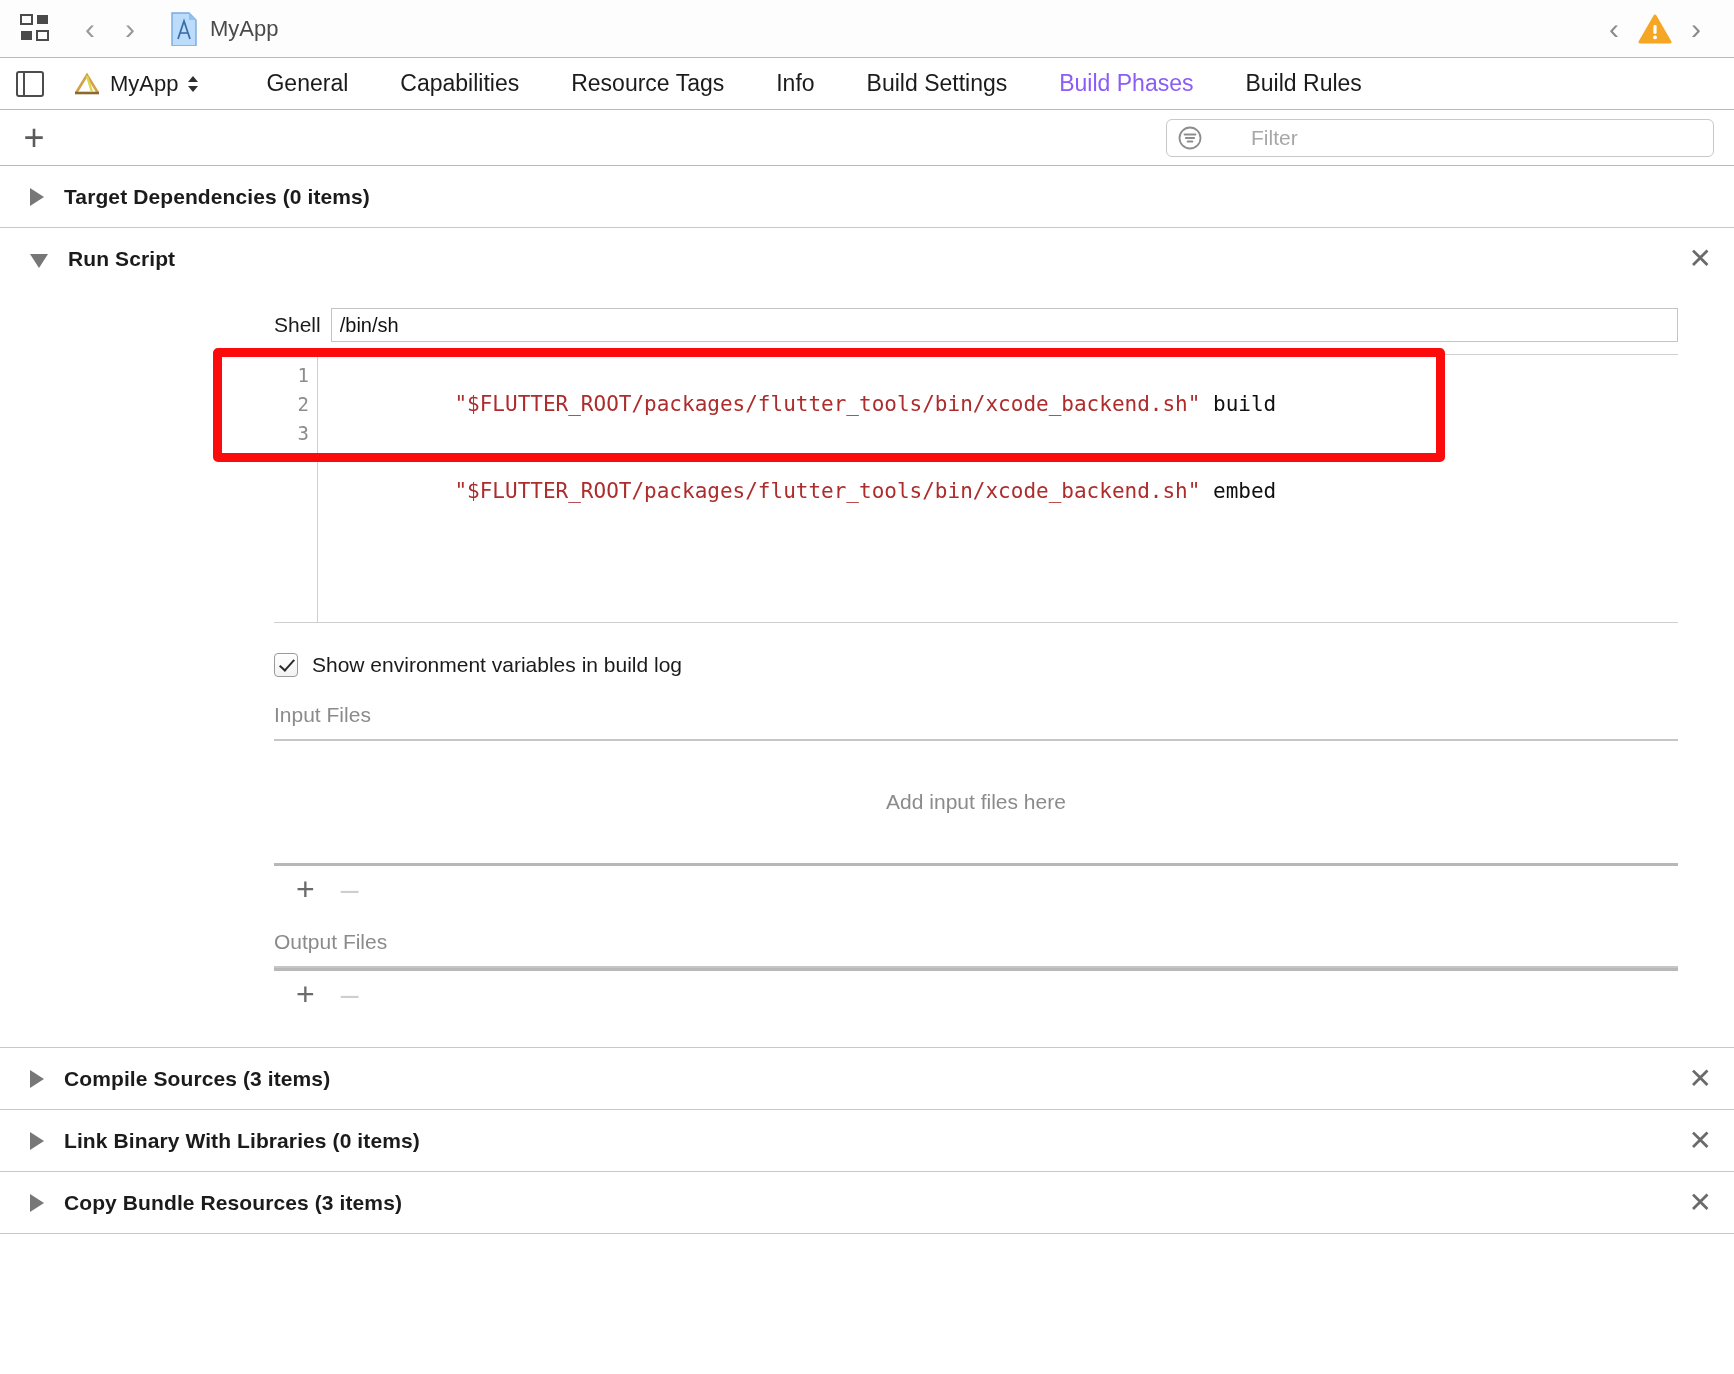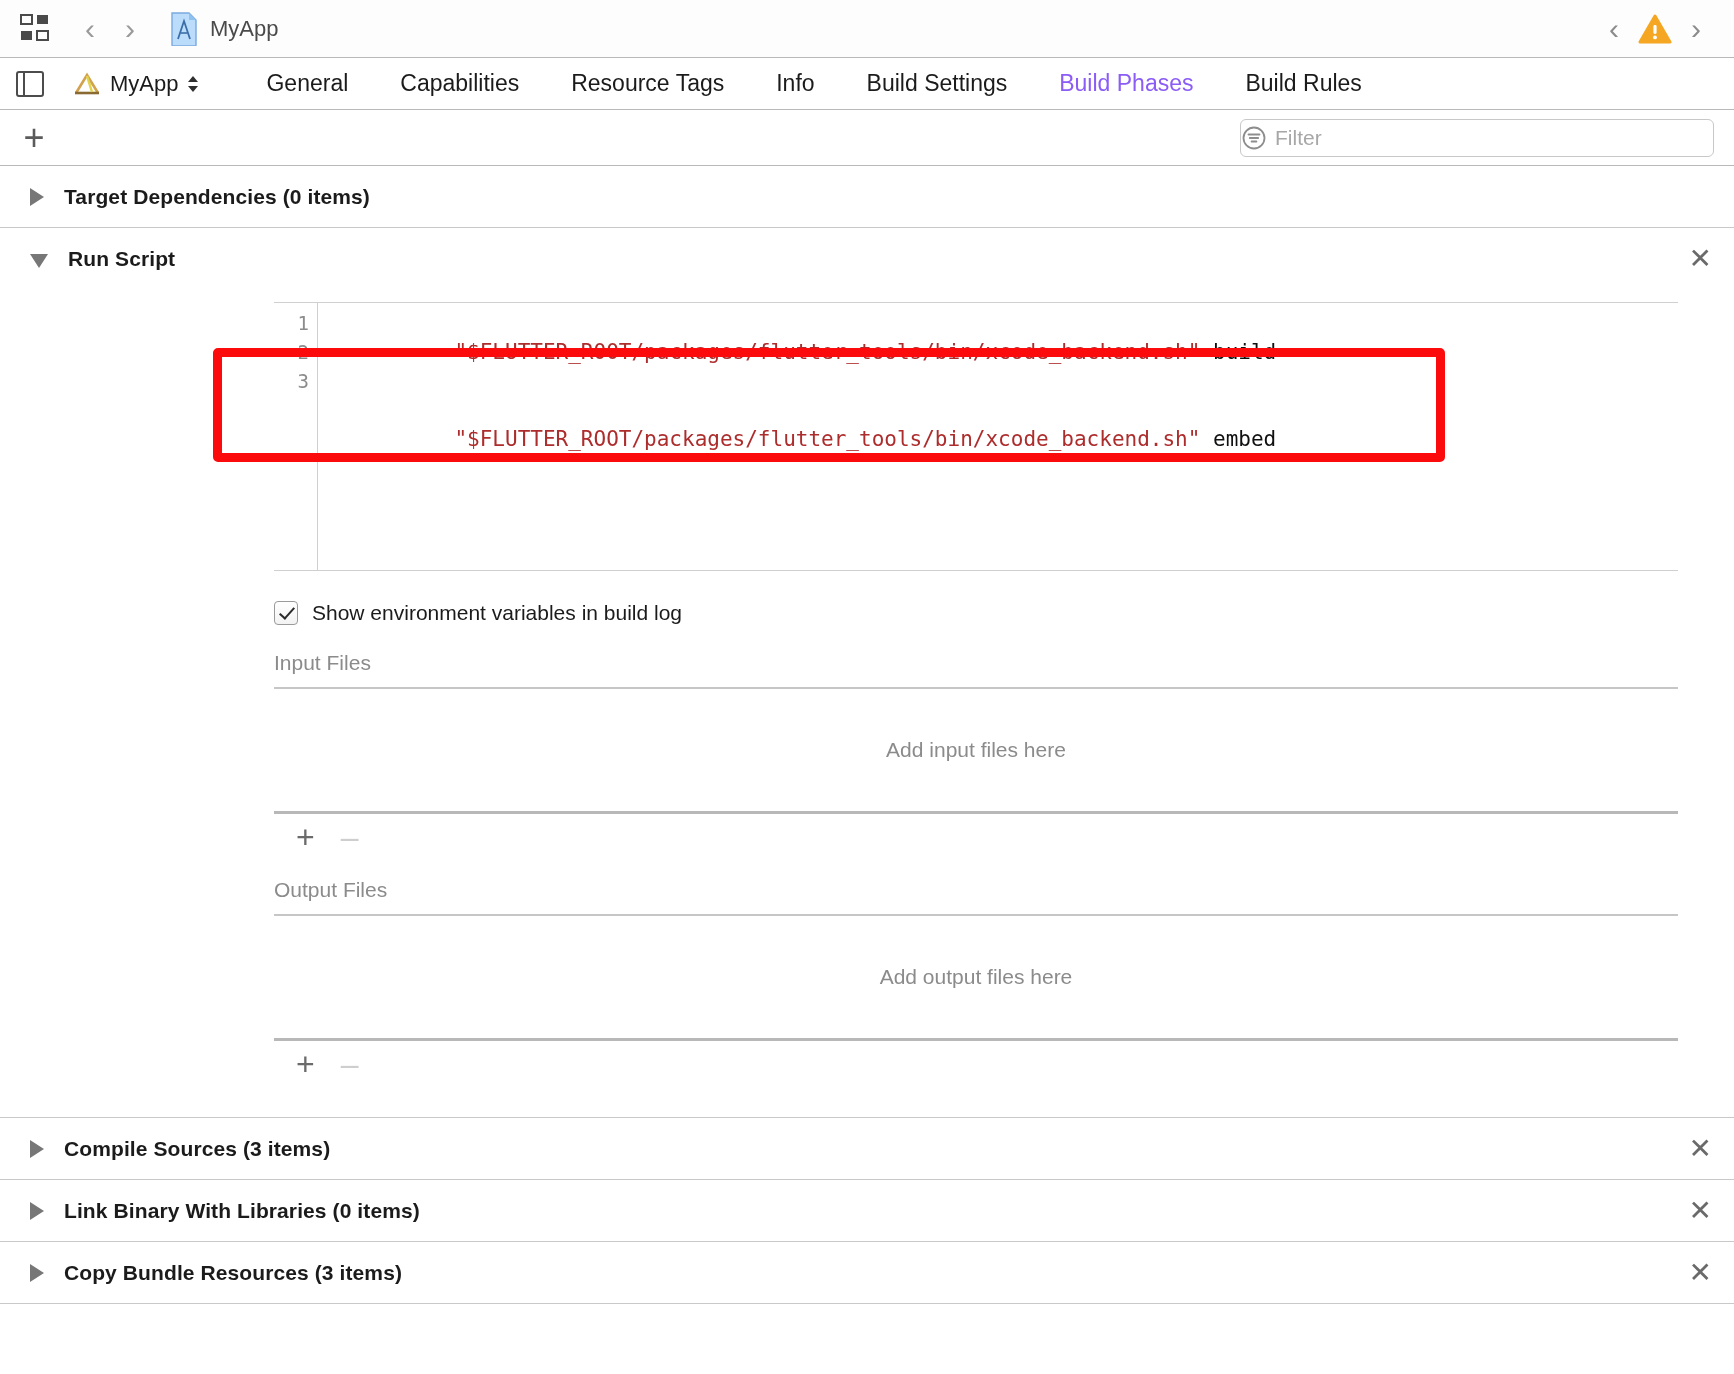--- a/index.html
+++ b/index.html
@@ -103,26 +103,27 @@
     justify-content: space-between;
     padding: 0 20px 0 16px;
     background: #fff;
   }
   .plus-big {
     font-size: 36px; color: #5b5b5b; font-weight: 300;
     line-height: 1; width: 36px; text-align: center;
     user-select: none;
   }
   .filter-field {
-    width: 474px; height: 38px;
+    width: 548px; height: 38px;
     border: 1px solid #c8c8c8;
     border-radius: 6px;
     background: #fff;
     display: flex; align-items: center;
-    padding: 0 0;
+    padding: 0 10px;
+    gap: 40px;
   }
   .filter-glyph { width: 26px; height: 26px; margin-right: 8px; flex: 0 0 auto; }
   .filter-text { font-size: 21px; color: #a7a7a7; }
 
   
   .content { position: relative; }
   .section-row {
     display: flex; align-items: center;
     height: 62px;
     padding-left: 30px;
@@ -361,20 +362,24 @@
   </div>
 
   <div class="section-row runscript-head">
     <div class="tri down"></div>
     <div class="section-title">Run Script</div>
     <div class="close-x">✕</div>
   </div>
 
   <div class="runscript-body">
 
+    <div class="shell-row">
+      <span class="shell-label">Shell</span>
+      <input class="shell-input" type="text" value="/bin/sh" style="">
+    </div>
 
     <div class="code-editor">
       <div class="gutter">
         <div>1</div>
         <div>2</div>
         <div>3</div>
       </div>
       <div class="code-lines">
         <div>
           <span class="tok-str">"$FLUTTER_ROOT/packages/flutter_tools/bin/xcode_backend.sh"</span><span class="tok-plain"> build</span>
@@ -404,23 +409,20 @@
       <div class="files-hr2"></div>
       <div class="pm-row">
         <span class="pm plus">+</span>
         <span class="pm minus">–</span>
       </div>
     </div>
 
     <div class="files-block">
       <div class="files-title">Output Files</div>
       <div class="files-hr"></div>
-      <div class="files-drop">
-        <span class="files-placeholder">Add output files here</span>
-      </div>
       <div class="files-hr2"></div>
       <div class="pm-row">
         <span class="pm plus">+</span>
         <span class="pm minus">–</span>
       </div>
     </div>
 
     <div class="bottom-pad"></div>
   </div>
 

